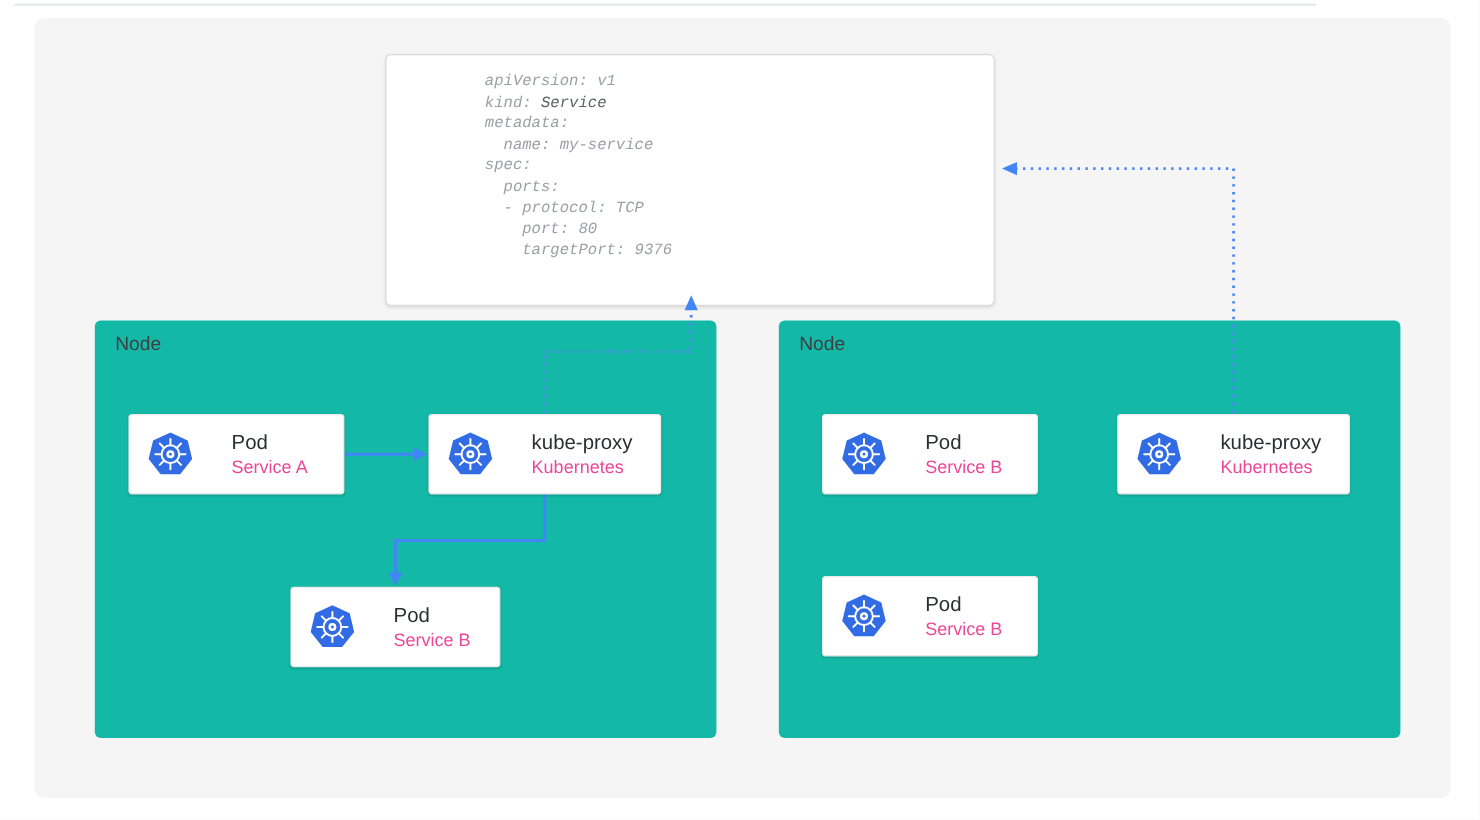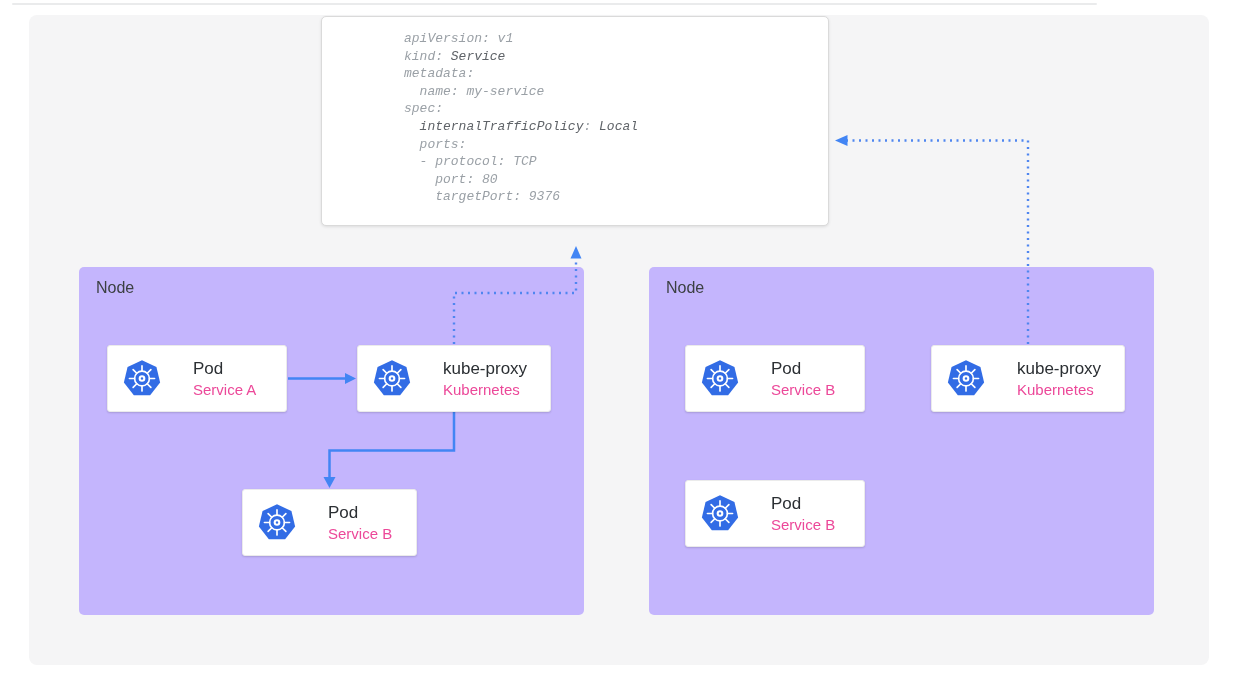--- a/index.html
+++ b/index.html
@@ -13,38 +13,38 @@
     position: absolute; left: 12px; top: 3px;
     width: 1085px; height: 2px;
     background: #eaebec; border-radius: 2px;
   }
   .canvas {
     position: absolute; left: 29px; top: 15px;
     width: 1180px; height: 650px;
     background: #f5f5f6; border-radius: 8px;
   }
   .yaml-card {
-    position: absolute; left: 292px; top: 1px;
+    position: absolute; left: 292px; top: 30px;
     width: 508px; height: 210px;
     background: #ffffff;
     border: 1px solid #dadada; border-radius: 5px;
     box-shadow: 0 1px 3px rgba(0,0,0,0.10);
     padding: 13px 0 0 82px; box-sizing: border-box;
   }
   .yaml-line {
     font-family: "Liberation Mono", monospace;
     font-style: italic;
     font-size: 13px; line-height: 17.6px;
     color: #9aa0a6; white-space: pre;
   }
   .yaml-line .b { font-weight: normal; color: #5f6368; }
   .node-box {
     position: absolute; top: 252px;
     width: 505px; height: 348px;
-    background: #c4b5fd; border-radius: 5px;
+    background: #14b8a6; border-radius: 5px; padding-left: 13px;
   }
   .node-left  { left: 50px; }
   .node-right { left: 620px; }
   .node-label {
     position: absolute; left: 17px; top: 12px;
     font-size: 16px; color: #3c4043;
   }
   .card {
     position: absolute; height: 67px;
     background: #ffffff;
@@ -70,21 +70,20 @@
 
 <div class="canvas">
 
   <div class="yaml-card">
     <div class="yaml-code">
         <div class="yaml-line"><span>apiVersion: v1</span></div>
         <div class="yaml-line"><span>kind: </span><span class="b">Service</span></div>
         <div class="yaml-line"><span>metadata:</span></div>
         <div class="yaml-line"><span>  name: my-service</span></div>
         <div class="yaml-line"><span>spec:</span></div>
-        <div class="yaml-line"><span>  </span><span class="b">internalTrafficPolicy</span><span>: </span><span class="b">Local</span></div>
         <div class="yaml-line"><span>  ports:</span></div>
         <div class="yaml-line"><span>  - protocol: TCP</span></div>
         <div class="yaml-line"><span>    port: 80</span></div>
         <div class="yaml-line"><span>    targetPort: 9376</span></div>
       </div>
   </div>
 
   <div class="node-box node-left">
     <div class="node-label">Node</div>
   </div>

